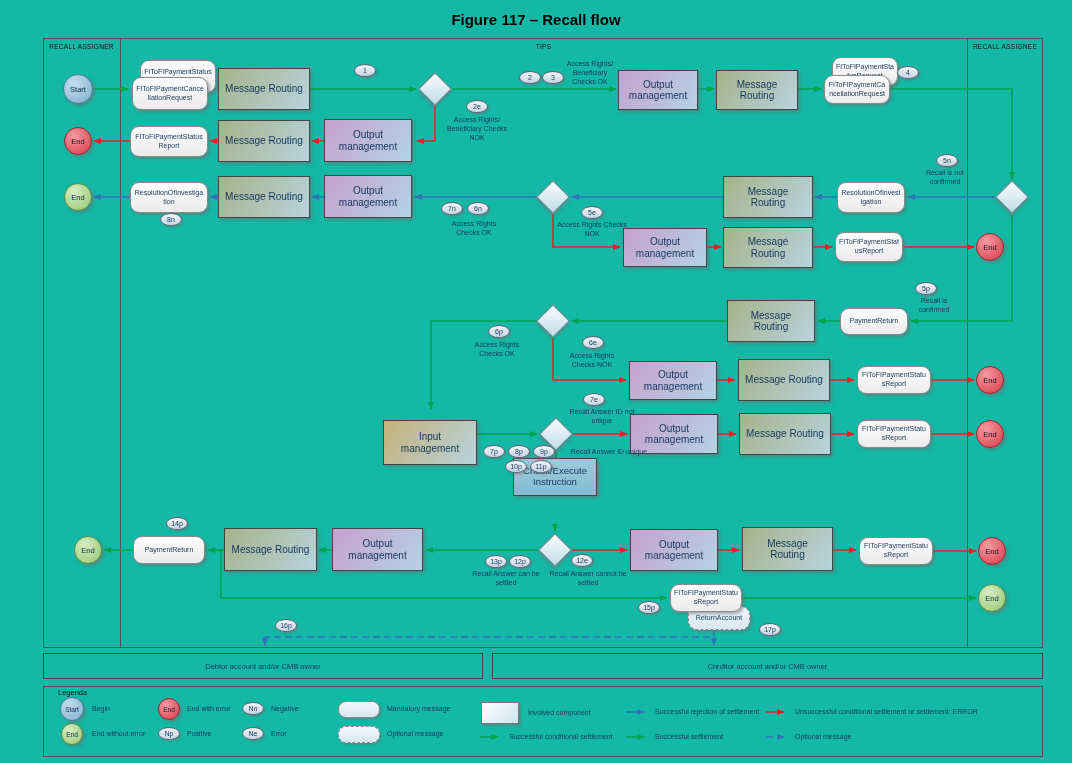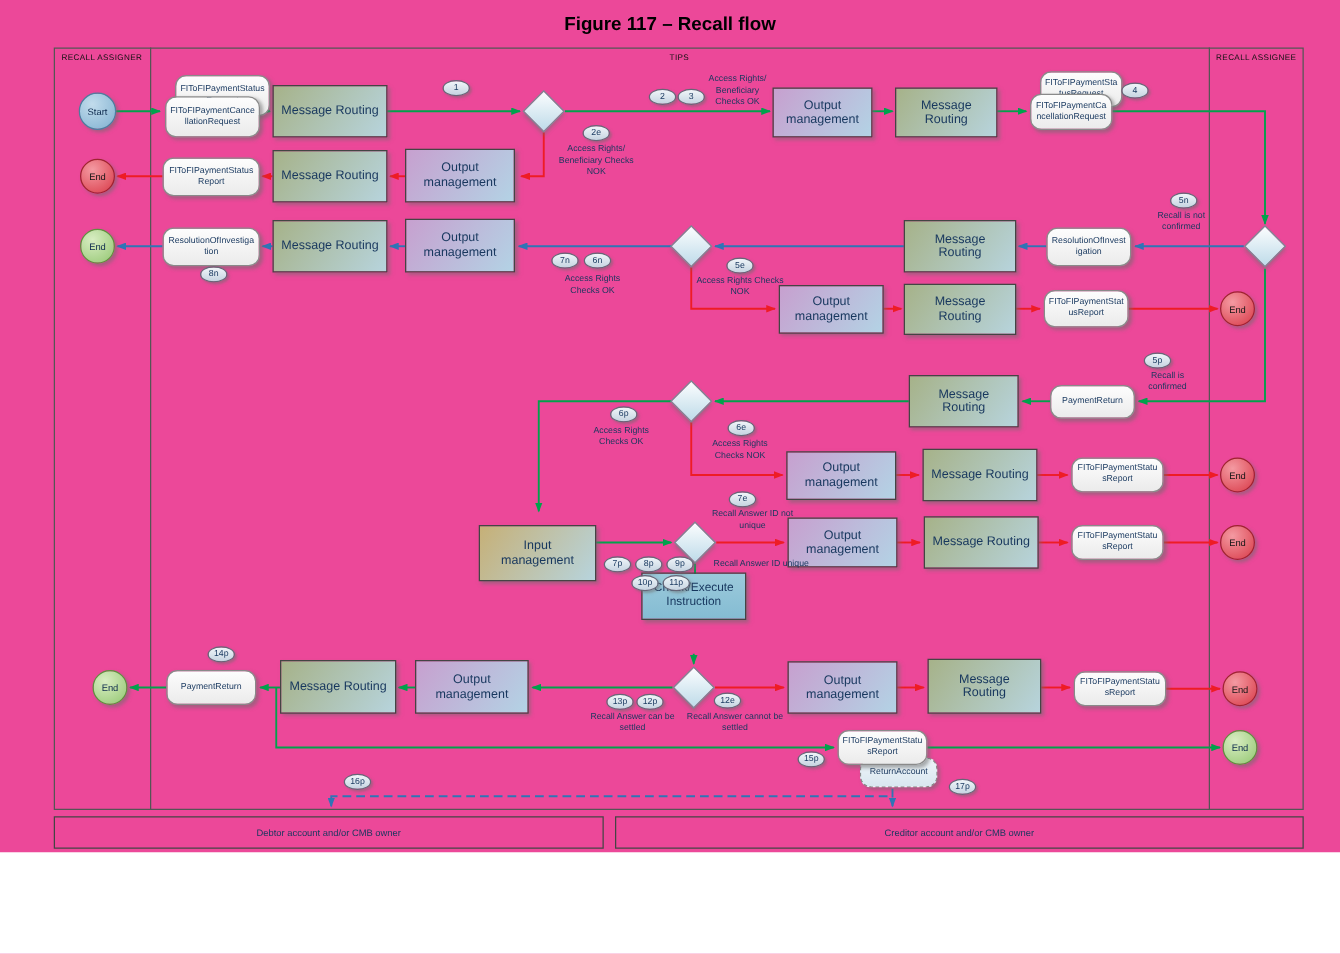--- a/index.html
+++ b/index.html
@@ -1,16 +1,16 @@
 <!DOCTYPE html>
 <html><head>
 <meta charset="utf-8">
 <style>
   html,body{margin:0;padding:0;background:#fff;font-family:"Liberation Sans",sans-serif;}
-  #stage{position:relative;width:1072px;height:682px;background:#ec4899;overflow:hidden;}
+  #stage{position:relative;width:1072px;height:763px;background:#14b8a6;overflow:hidden;}
   .abs{position:absolute;}
   #title{left:0;top:11px;width:1072px;text-align:center;font-size:15px;font-weight:bold;color:#000;z-index:5;}
   .frame{border:1px solid #555;box-sizing:border-box;}
   .laneline{width:1px;background:#555;z-index:1;}
   .lane-h{font-size:6.5px;color:#111;text-align:center;letter-spacing:.3px;z-index:2;}
   svg#wires{position:absolute;left:0;top:0;z-index:2;}
   .node{border:1px solid #444;box-shadow:2px 2px 3px rgba(110,110,110,.55);display:flex;align-items:center;justify-content:center;
         text-align:center;color:#17375e;font-size:10px;line-height:1.15;z-index:3;box-sizing:border-box;padding:0 6px;}
   .mr{background:linear-gradient(125deg,#a6b289 0%,#b7d4dd 100%);}
   .om{background:linear-gradient(125deg,#c7a0cf 0%,#b3d3e5 100%);}

